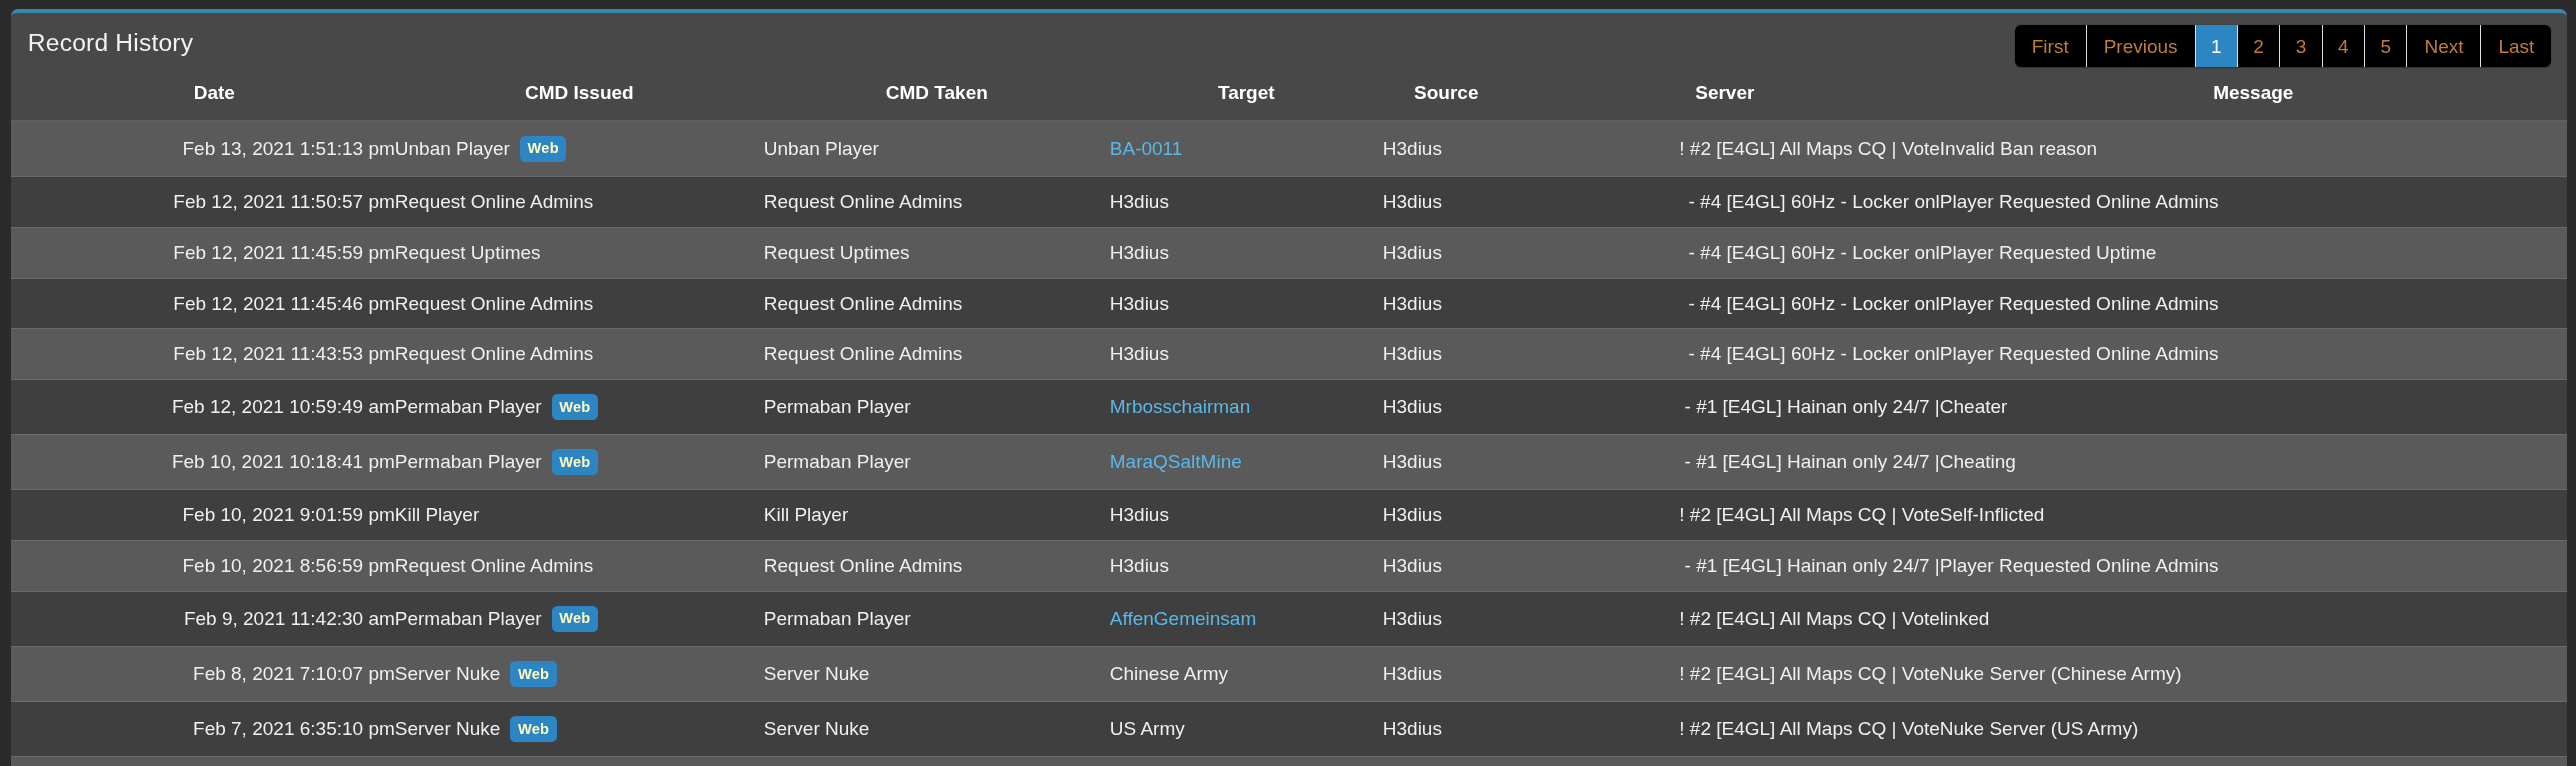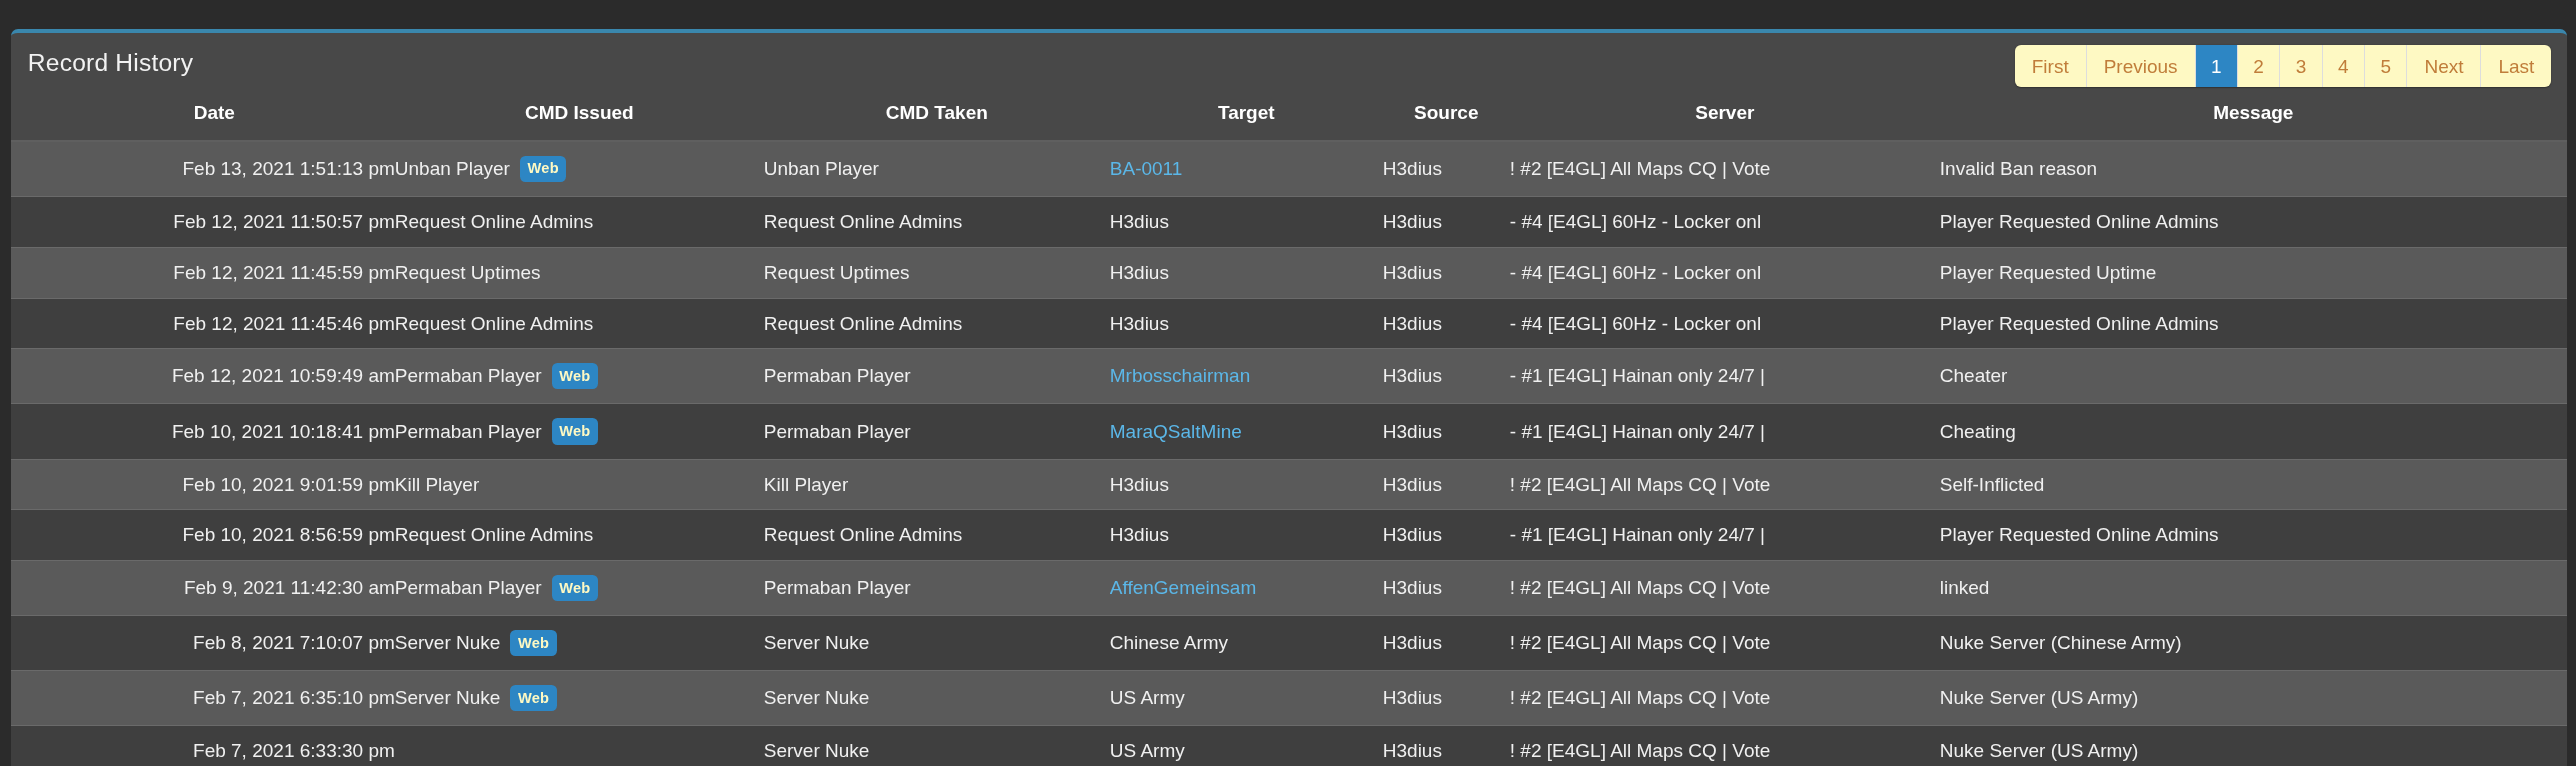--- a/index.html
+++ b/index.html
@@ -8,21 +8,20 @@
     height: 767px;
     background: #2b2b2b;
     font-family: "Liberation Sans", sans-serif;
     overflow: hidden;
   }
   .page {
     width: 2576px;
     height: 587px;
     background: #2b2b2b;
     position: relative;
-    margin-top: 20px;
   }
   .panel {
     position: absolute;
     left: 10.8px;
     top: 9.2px;
     width: 2556px;
     height: 768px;
     background: #484848;
     border-top: 4.6px solid #3a87ad;
     border-radius: 7px 7px 0 0;
@@ -46,21 +45,21 @@
   .pagination {
     position: absolute;
     right: 15.4px;
     top: 12.3px;
     display: flex;
     border-radius: 6.1px;
     overflow: hidden;
     box-shadow: 0 0.8px 1.5px rgba(0,0,0,0.35);
   }
   .pg-item {
-    background: #fef9c3;
+    background: #000000;
     color: #c07d3a;
     font-size: 19px;
     line-height: 1;
     padding: 11.5px 15.4px;
     border-right: 0.8px solid #dddddd;
     min-width: 38px;
     text-align: center;
     cursor: pointer;
     white-space: nowrap;
     font-family: "Liberation Sans", sans-serif;
@@ -99,21 +98,21 @@
     line-height: 1.15;
   }
   .table tbody tr:nth-child(odd)  td { background: #5a5a5a; }
   .table tbody tr:nth-child(even) td { background: #3f3f3f; }
 
   .c-date    { width: 384px; padding-left: 23px !important; text-align: right; }
   .c-issued  { width: 369px; }
   .c-taken   { width: 346px; }
   .c-target  { width: 273px; }
   .c-source  { width: 127px; }
-  .c-server  { width: 430px; }
+  .c-server  { width: 430px; text-align: right; }
   .c-message { width: auto;  }
 
   th.c-date { padding-left: 23px !important; }
 
   .cell-flex { display: flex; align-items: center; gap: 10px; }
   .badge {
     display: inline-block;
     background: #2d86c4;
     color: #fef9c3;
     font-size: 14.6px;
@@ -211,20 +210,33 @@
                 <span>Request Online Admins</span>
               </div>
             </td>
             <td class="c-taken">Request Online Admins</td>
             <td class="c-target">H3dius</td>
             <td class="c-source">H3dius</td>
             <td class="c-server">- #4 [E4GL] 60Hz - Locker onl</td>
             <td class="c-message">Player Requested Online Admins</td>
           </tr>
           <tr>
+            <td class="c-date">Feb 12, 2021 11:43:53 pm</td>
+            <td class="c-issued">
+              <div class="cell-flex">
+                <span>Request Online Admins</span>
+              </div>
+            </td>
+            <td class="c-taken">Request Online Admins</td>
+            <td class="c-target">H3dius</td>
+            <td class="c-source">H3dius</td>
+            <td class="c-server">- #4 [E4GL] 60Hz - Locker onl</td>
+            <td class="c-message">Player Requested Online Admins</td>
+          </tr>
+          <tr>
             <td class="c-date">Feb 12, 2021 10:59:49 am</td>
             <td class="c-issued">
               <div class="cell-flex">
                 <span>Permaban Player</span>
                 <span class="badge">Web</span>
               </div>
             </td>
             <td class="c-taken">Permaban Player</td>
             <td class="c-target"><span class="link">Mrbosschairman</span></td>
             <td class="c-source">H3dius</td>

